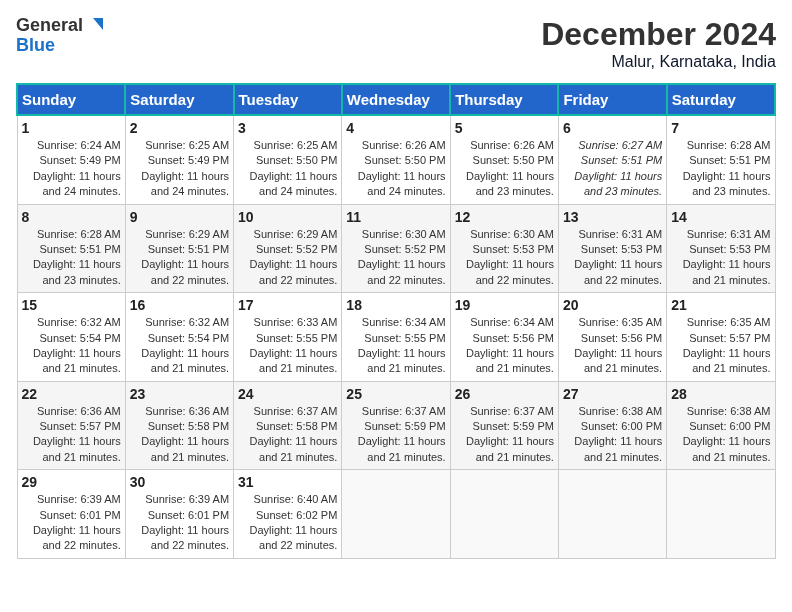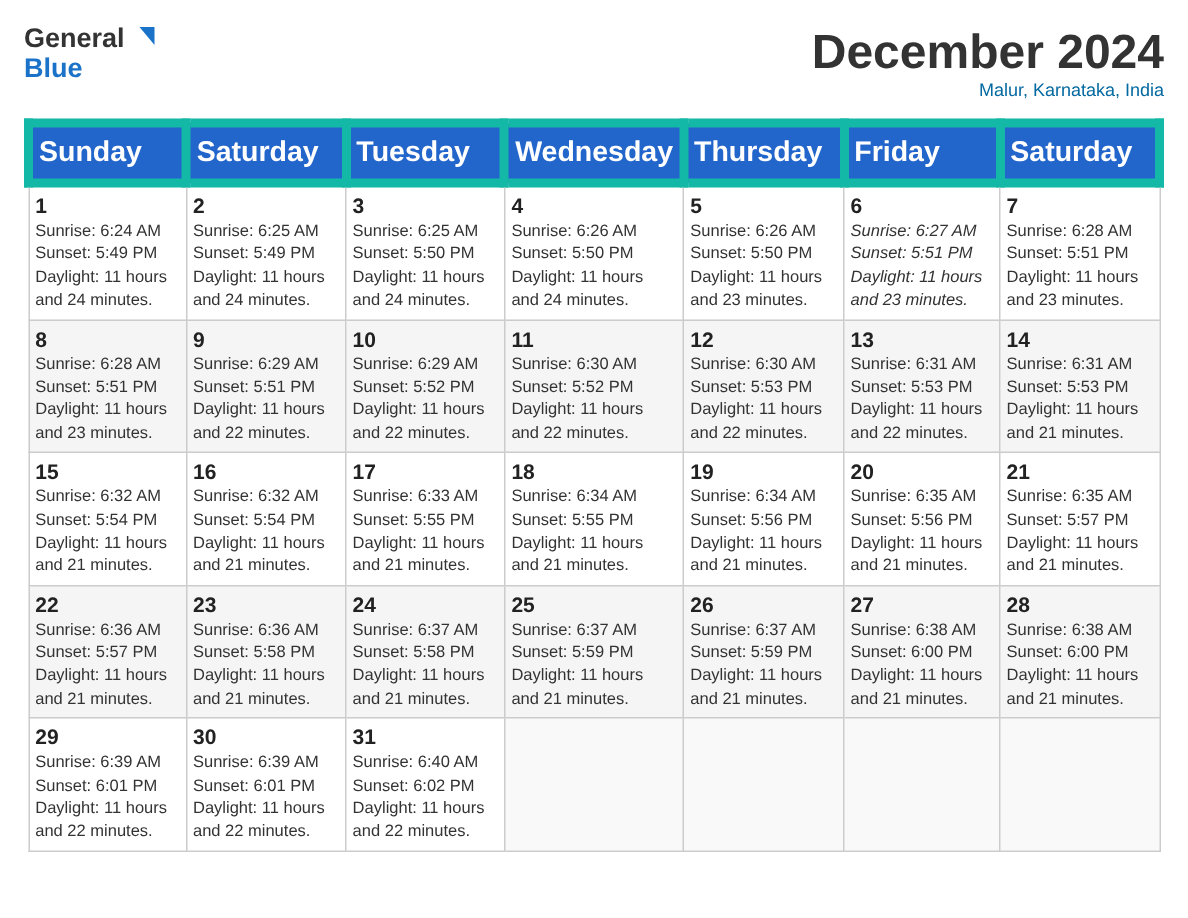--- a/index.html
+++ b/index.html
@@ -24,36 +24,36 @@
     .title-block {
       text-align: right;
     }
     .month-title {
       font-size: 32px;
       font-weight: bold;
       color: #333;
       text-align: right;
     }
     .location {
-      font-size: 12px;
-      color: #0369a1;
+      font-size: 16px;
+      color: #0f172a;
     }
     table {
       width: 100%;
       border-collapse: collapse;
       font-size: 11px;
     }
     thead th {
       background-color: #2266cc;
       color: #fff;
       padding: 6px 4px;
       text-align: left;
-      font-size: 19px;
+      font-size: 15px;
       font-weight: bold;
-      border: 6px solid #14b8a6;
+      border: 2px solid #14b8a6;
     }
     tbody tr td {
       border: 1px solid #ccc;
       vertical-align: top;
       padding: 4px;
       width: 14.28%;
       min-height: 80px;
       background: #fff;
     }
     tbody tr:nth-child(even) td {
@@ -62,20 +62,21 @@
     .day-num {
       font-size: 14px;
       font-weight: bold;
       color: #222;
       display: block;
       margin-bottom: 2px;
     }
     .day-info {
       color: #333;
       line-height: 1.4;
+      text-align: right;
     }
     td.empty {
       background: #f9f9f9;
     }
   </style>
 </head>
 <body>
 
 <div class="header">
   <div class="logo">

